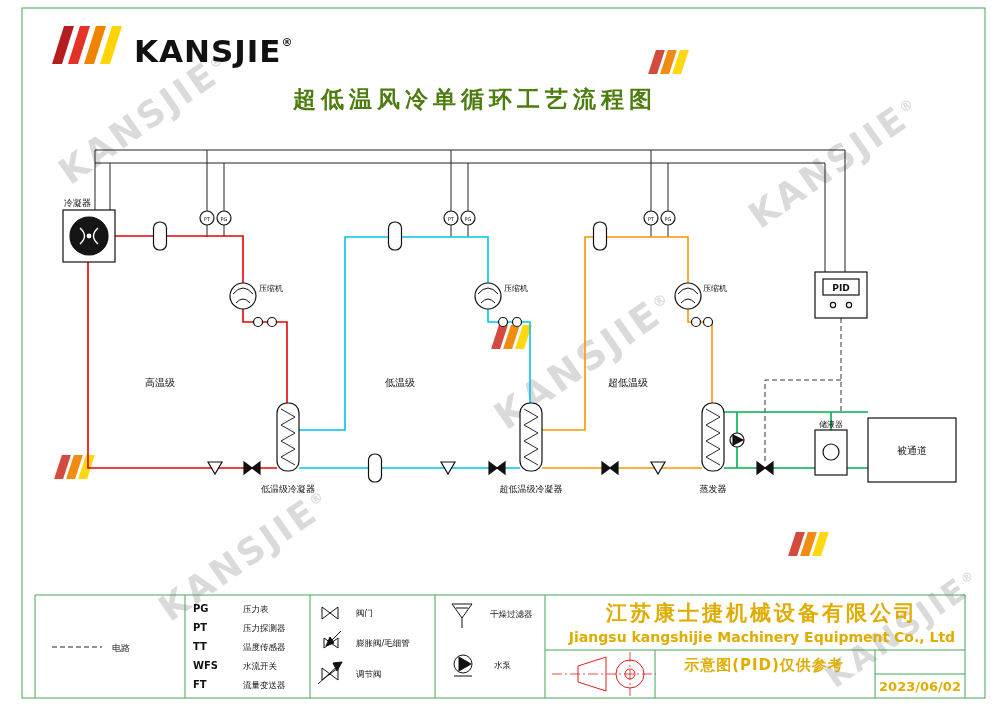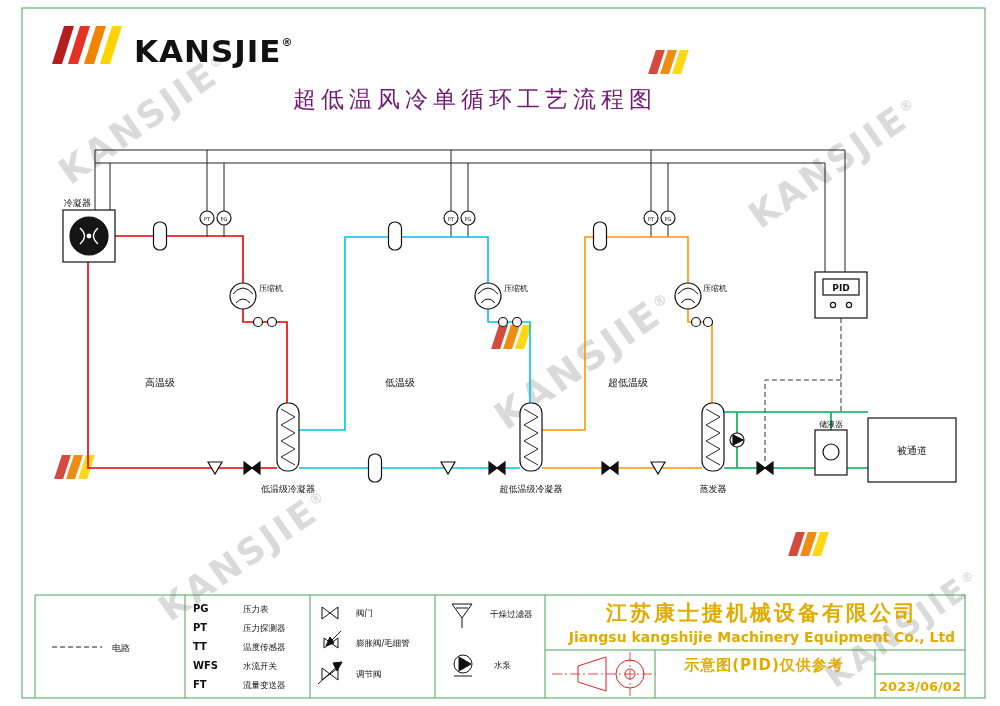--- a/index.html
+++ b/index.html
@@ -9,21 +9,21 @@
   
   .wm{position:absolute;color:#bcbcbc;opacity:.55;font-weight:700;letter-spacing:3px;
       white-space:nowrap;transform:translate(-50%,-50%) rotate(-35deg);z-index:1}
   .wm sup{font-size:.38em}
   .wmslash{position:absolute;display:flex;gap:3px;opacity:.92;z-index:1}
   .wmslash span{width:9px;height:24px;transform:skewX(-18deg);display:block}
   .wmslash .a{background:#d23b2f}.wmslash .b{background:#f08300}.wmslash .c{background:#ffd400}
   
   .logo{position:absolute;left:52px;top:22px;z-index:3}
   .title{position:absolute;left:270px;top:84px;width:410px;text-align:center;font-size:23px;
-         letter-spacing:5px;color:#701a75;font-weight:400;z-index:3;
+         letter-spacing:5px;color:#4d7c0f;font-weight:700;z-index:3;
          font-family:"DejaVu Serif","Liberation Serif",serif}
   svg.diagram{position:absolute;left:0;top:0;width:1000px;height:706px;z-index:2}
   svg text{font-family:"DejaVu Sans","Liberation Sans",sans-serif;fill:#111}
 </style>
 </head>
 <body>
 
 <div class="page">
 
   <div class="wm" style="left:145px;top:118px;font-size:36px"><span>KANSJIE</span><sup>®</sup></div>

